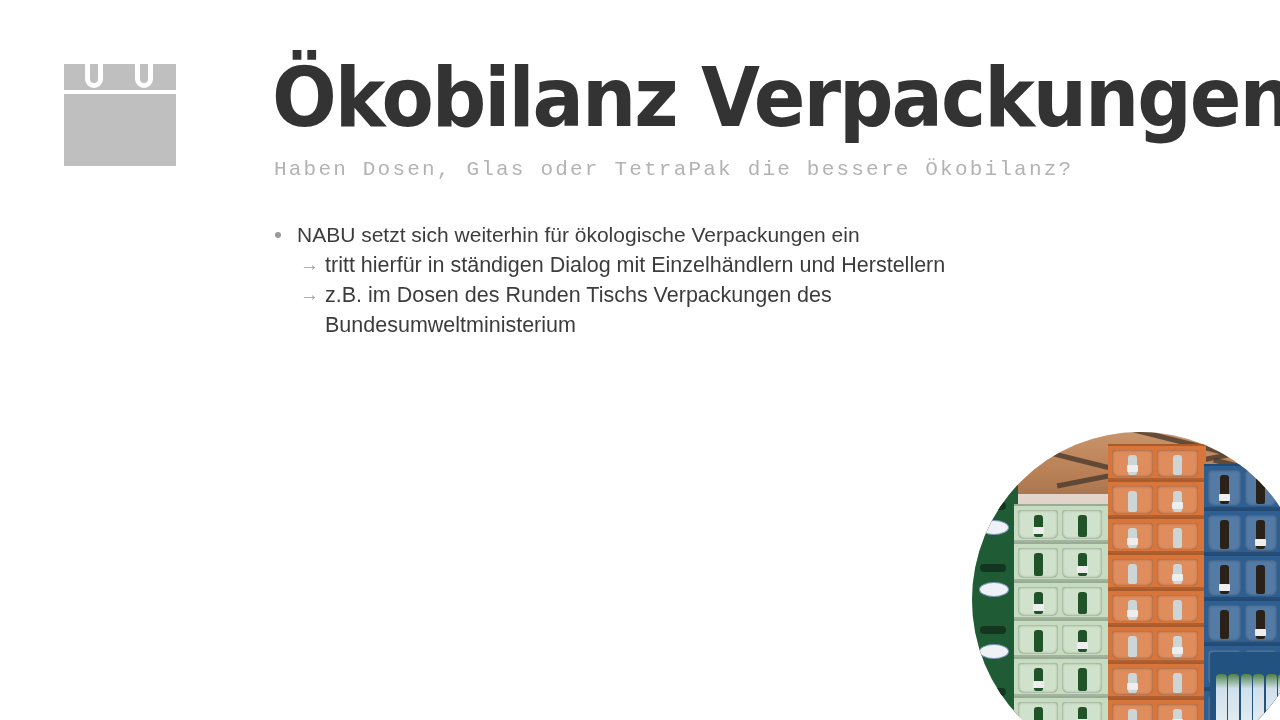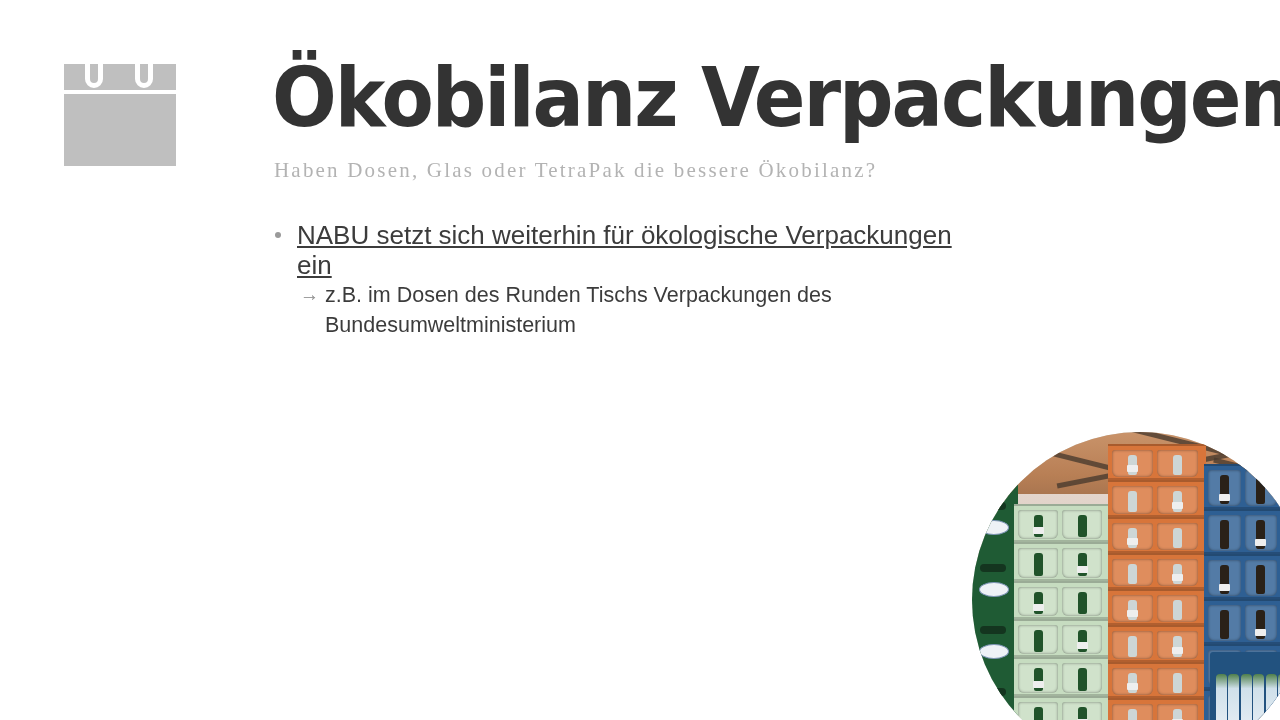--- a/index.html
+++ b/index.html
@@ -68,43 +68,42 @@
     letter-spacing: -2.2px;
     color: #333333;
     transform: scaleX(0.93);
     transform-origin: left top;
     white-space: nowrap;
   }
   .subtitle {
     position: absolute;
     left: 274px;
     top: 156px;
-    font-family: Liberation Serif, serif;
+    font-family: Liberation Mono, monospace;
     font-size: 21px;
     line-height: 28px;
     letter-spacing: 2.2px;
     color: #b3b3b3;
     white-space: nowrap;
   }
 
   
   .body-block {
     position: absolute;
     left: 272px;
     top: 220px;
     width: 720px;
     color: #3c3c3c;
   }
   .lvl1 {
     position: relative;
     padding-left: 25px;
-    font-size: 26px;
+    font-size: 21px;
     line-height: 30px;
     margin: 0 0 0 0;
-    text-decoration: underline;
   }
   .lvl1 .dot {
     position: absolute;
     left: 3px;
     top: 12px;
     width: 6px;
     height: 6px;
     border-radius: 50%;
     background: #9a9a9a;
   }
@@ -247,20 +246,21 @@
 
   <div class="subtitle">Haben Dosen, Glas oder TetraPak die bessere Ökobilanz?</div>
 
   <div class="body-block">
     <div class="lvl1">
       <span class="dot"></span>
       <span>NABU setzt sich weiterhin für ökologische Verpackungen ein</span>
     </div>
     <div class="lvl2">
       <span class="arrow">→</span>
+      <span>tritt hierfür in ständigen Dialog mit Einzelhändlern und Herstellern</span>
     </div>
     <div class="lvl2">
       <span class="arrow">→</span>
       <span>z.B. im Dosen des Runden Tischs Verpackungen des Bundesumweltministerium</span>
     </div>
   </div>
 
   <div class="photo">
     <div class="ph-layer ph-ceiling">
         <div class="ph-beam" style="left: -20px; top: 4px; width: 120px; transform: rotate(-11deg);"></div>

